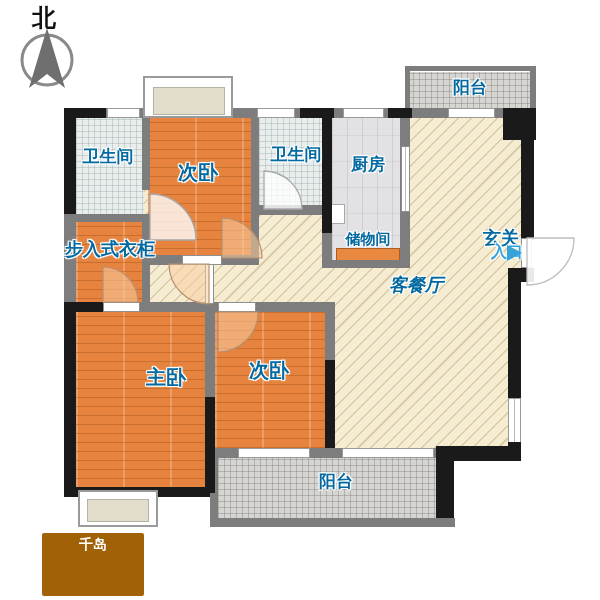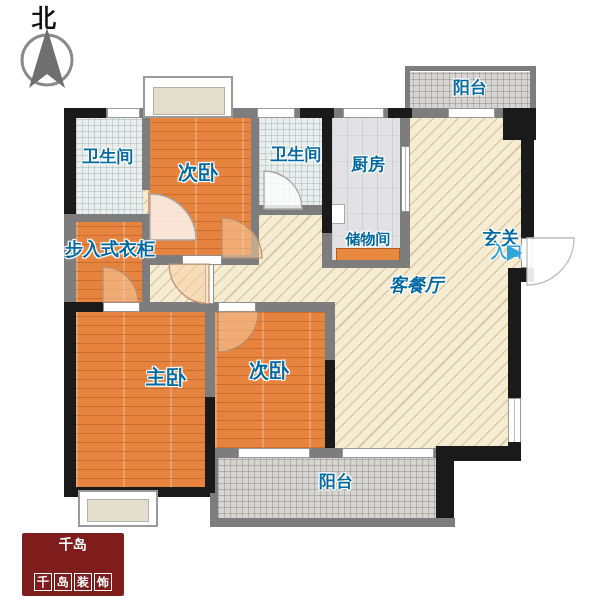--- a/index.html
+++ b/index.html
@@ -31,21 +31,21 @@
     background-image:linear-gradient(90deg,transparent 44%,#b9b9b9 44%,#b9b9b9 56%,transparent 56%);}
   .doorleaf{background:#fff;border:1px solid #8f8f8f;box-sizing:border-box;}
   
   .rlabel{color:#0369a1;font-weight:bold;white-space:nowrap;transform:translate(-50%,-50%);
     text-shadow:-1px -1px 0 #fff,1px -1px 0 #fff,-1px 1px 0 #fff,1px 1px 0 #fff,0 0 3px #fff;}
   .blue{color:#33a3da;text-shadow:-1px -1px 0 #fff,1px -1px 0 #fff,-1px 1px 0 #fff,1px 1px 0 #fff;}
   
   .bay{background:#fff;border:2px solid #9a9a9a;box-sizing:border-box;}
   .bay-inner{position:absolute;background:#e3ddcd;border:1px solid #b5b1a4;}
   
-  #logo{background:#7f1d1d;border-radius:2px;}
+  #logo{background:#a16207;border-radius:2px;margin-left:20px;}
   .logo-mark{color:#fff;font-family:"DejaVu Serif","Liberation Serif",serif;font-weight:bold;
     text-align:center;line-height:15px;font-size:14px;}
   .logo-char{display:inline-block;width:16px;height:16px;border:1px solid #fff;color:#fff;
     font-family:"DejaVu Serif","Liberation Serif",serif;font-size:12px;line-height:16px;
     text-align:center;margin:0 1px;font-weight:bold;}
   .arrow-right{width:0;height:0;border-top:8px solid transparent;border-bottom:8px solid transparent;
     border-left:15px solid #33a3da;}
 </style>
 </head>
 <body>
@@ -175,18 +175,15 @@
   <div class="abs rlabel" style="left:416px;top:285px;font-size:18px;font-style:italic;">客餐厅</div>
   <div class="abs rlabel" style="left:110px;top:249px;font-size:18px;">步入式衣柜</div>
   <div class="abs rlabel" style="left:146px;top:377px;font-size:20px;padding-left:40px;">主卧</div>
   <div class="abs rlabel" style="left:269px;top:370px;font-size:20px;">次卧</div>
   <div class="abs rlabel" style="left:336px;top:481px;font-size:17px;">阳台</div>
 
   <div id="logo" class="abs" style="left:22px;top:533px;width:102px;height:63px;">
     <div class="logo-mark abs" style="left:0;top:4px;width:102px;height:30px;">
       <span>千岛</span>
     </div>
-    <div class="abs" style="left:0;top:38px;width:102px;text-align:center;">
-      <span class="logo-char">千</span><span class="logo-char">岛</span><span class="logo-char">装</span><span class="logo-char">饰</span>
-    </div>
   </div>
 
 </div>
 
 </body></html>

